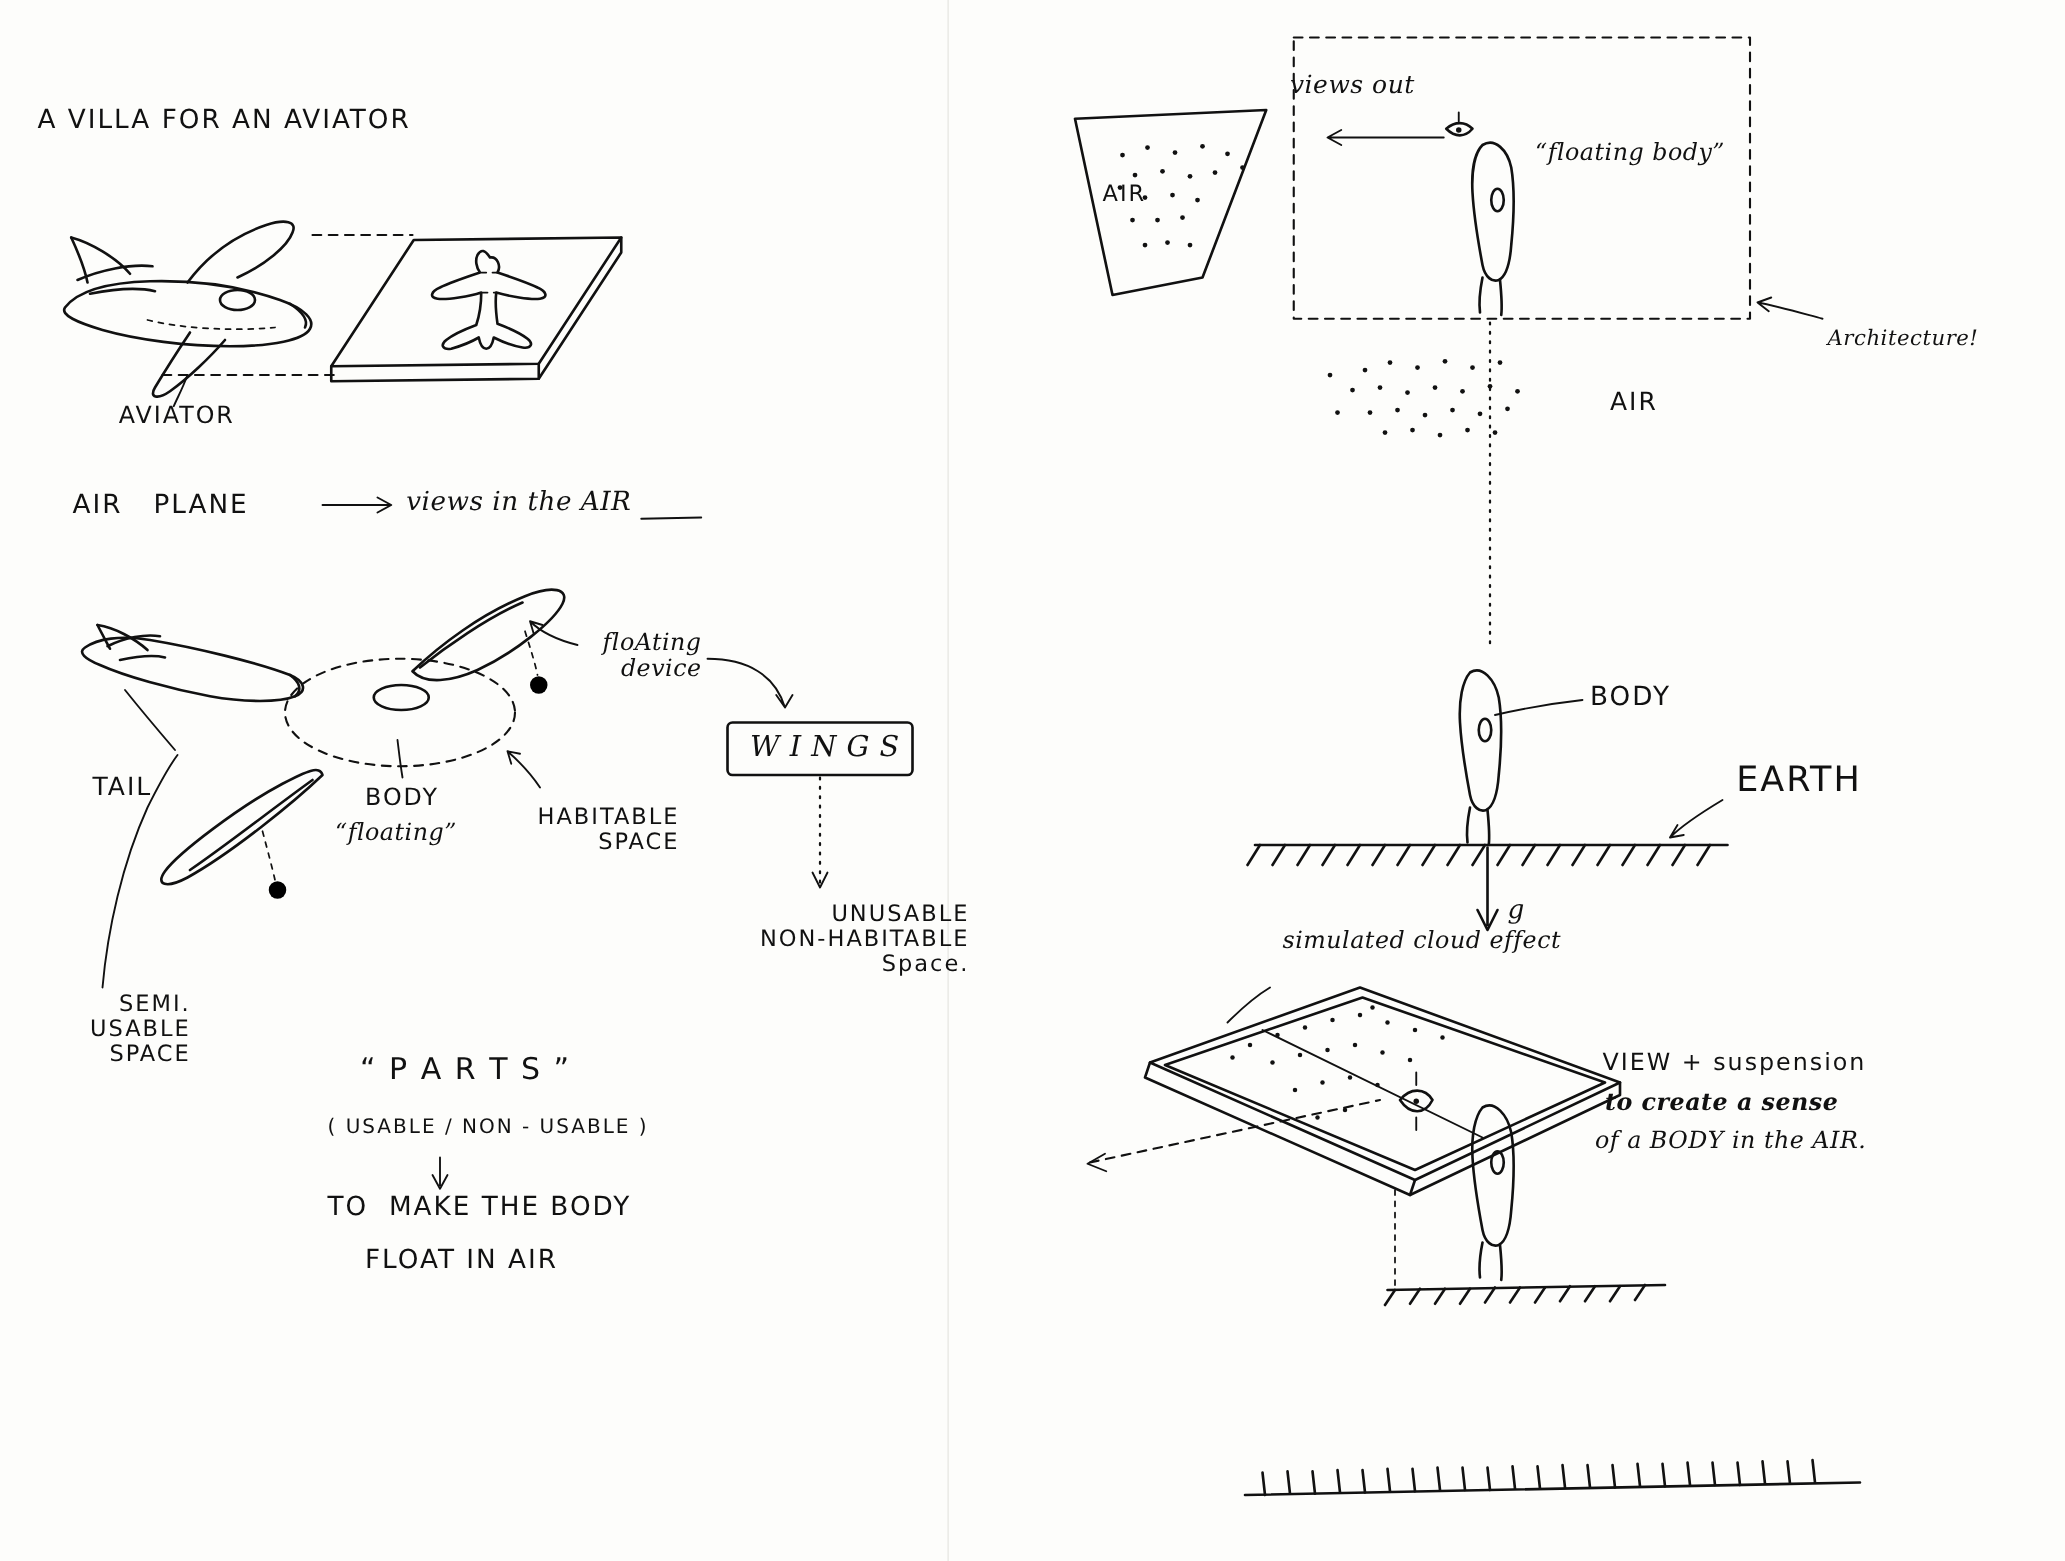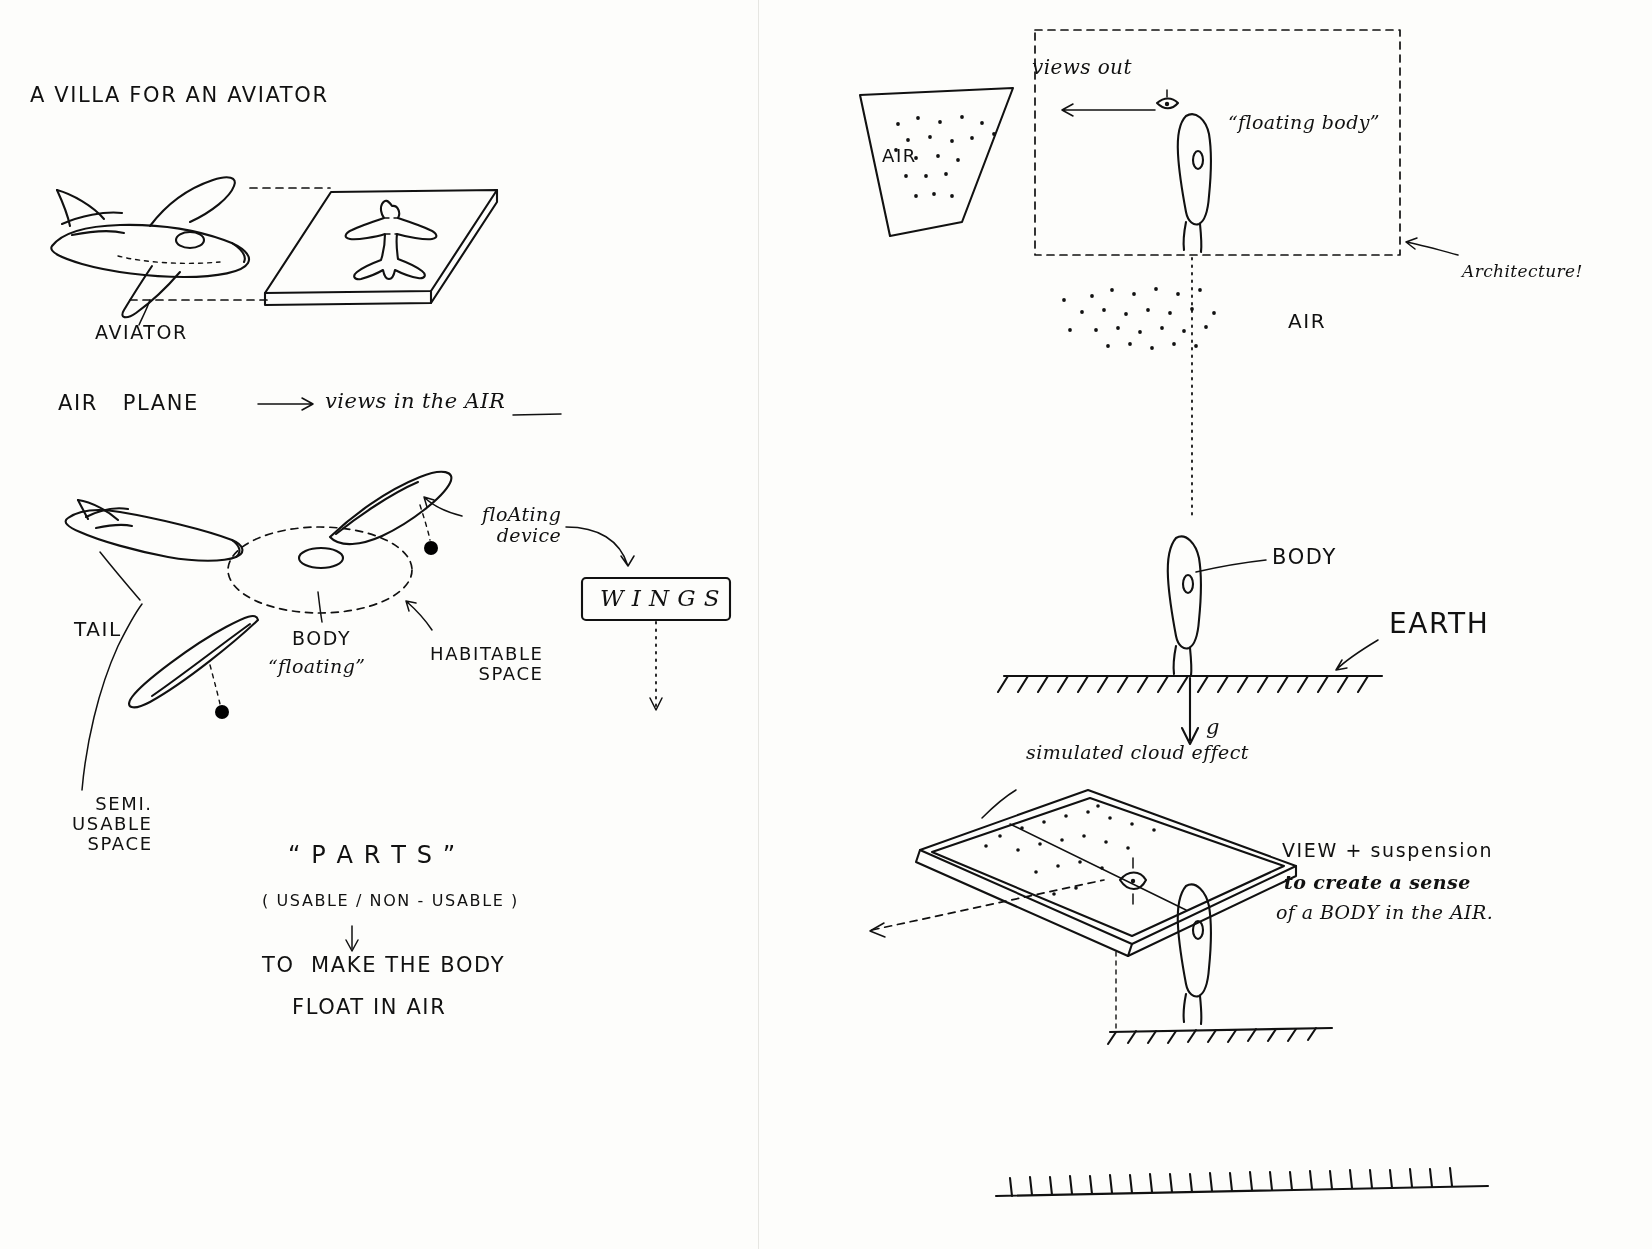--- a/index.html
+++ b/index.html
@@ -397,20 +397,23 @@
   <div class="lbl print" style="left:292px; top:628px; font-size:19px;">BODY</div>
   <div class="lbl cursive" style="left:268px; top:656px; font-size:19px;">“floating”</div>
 
   <div class="lbl print" style="left:430px; top:644px; font-size:18px;">HABITABLE
 SPACE</div>
 
   <div class="lbl print" style="left:72px; top:784px; font-size:18px;margin-top:10px;">SEMI.
 USABLE
 SPACE</div>
 
+  <div class="lbl print" style="left:608px; top:722px; font-size:18px;">UNUSABLE
+NON-HABITABLE
+Space.</div>
 
   <div class="lbl print" style="left:288px; top:842px; font-size:24px;">“ P A R T S ”</div>
   <div class="lbl print" style="left:262px; top:892px; font-size:16px;">( USABLE / NON - USABLE )</div>
   <div class="lbl print" style="left:262px; top:954px; font-size:21px;">TO  MAKE THE BODY</div>
   <div class="lbl print" style="left:292px; top:996px; font-size:21px;">FLOAT IN AIR</div>
 
   <div class="lbl cursive" style="left:1032px; top:56px; font-size:20px;">views out</div>
 
   <div class="lbl cursive" style="left:1228px; top:112px; font-size:19px;">“floating body”</div>
 

